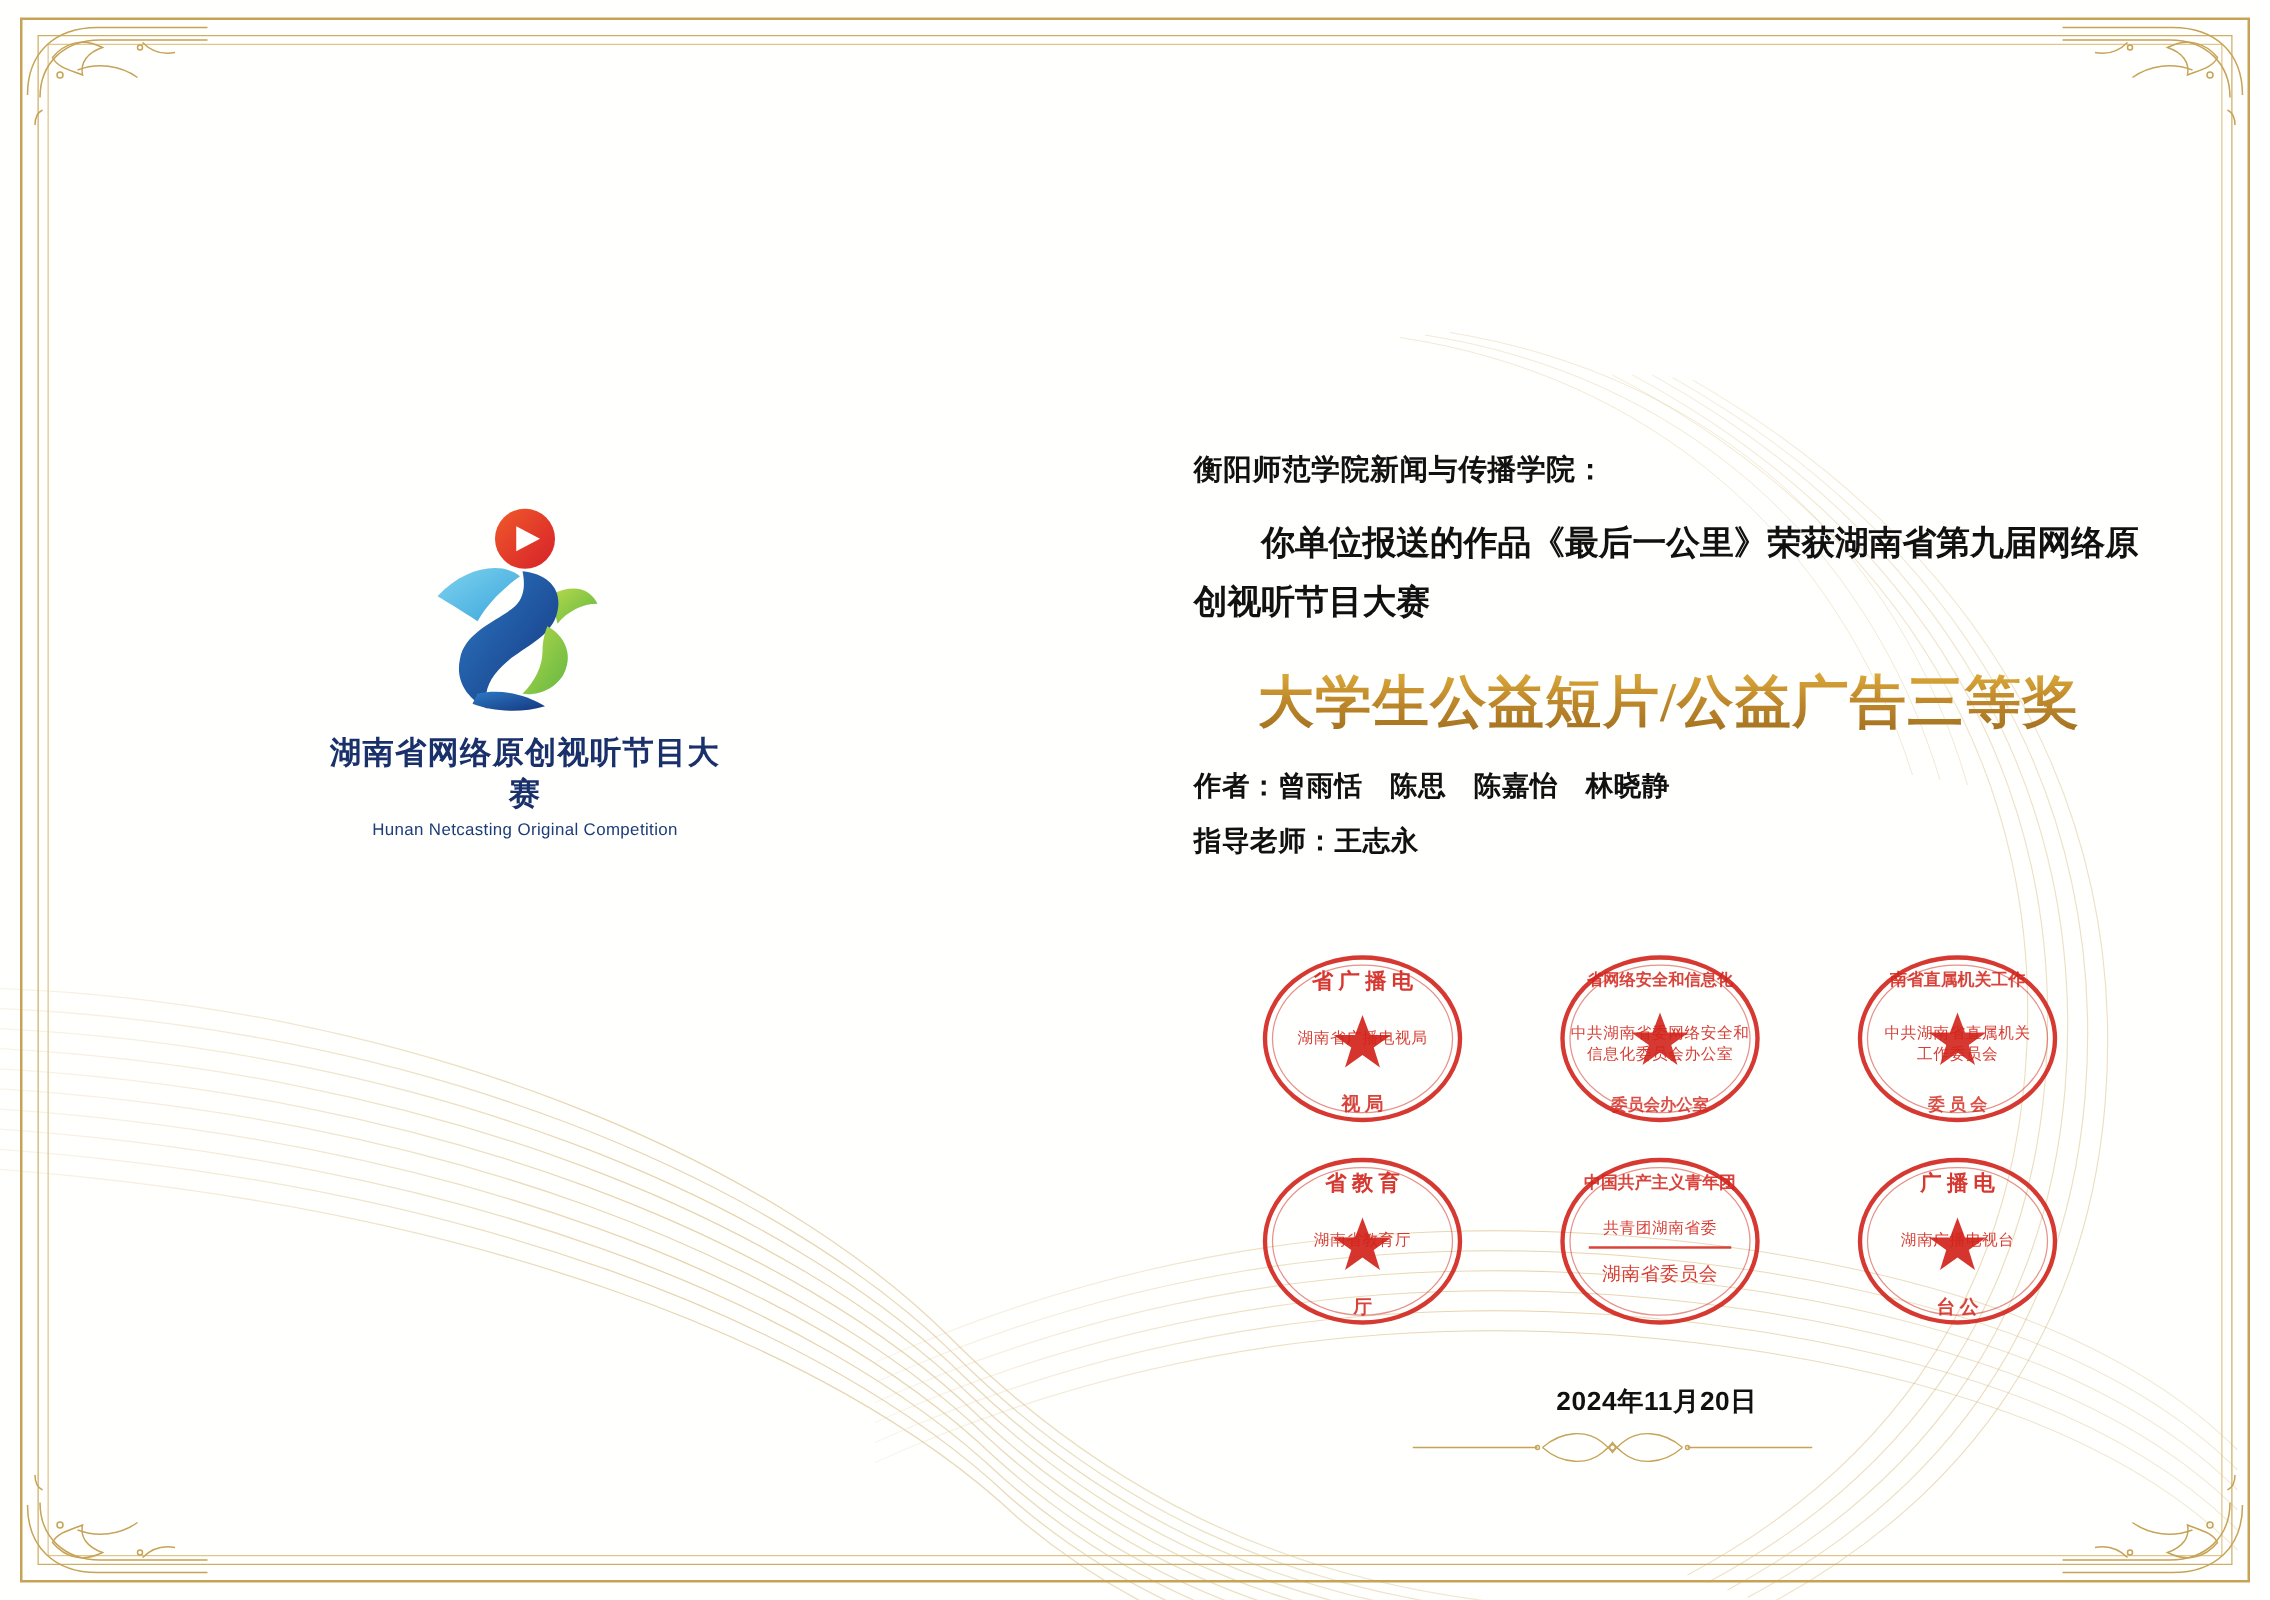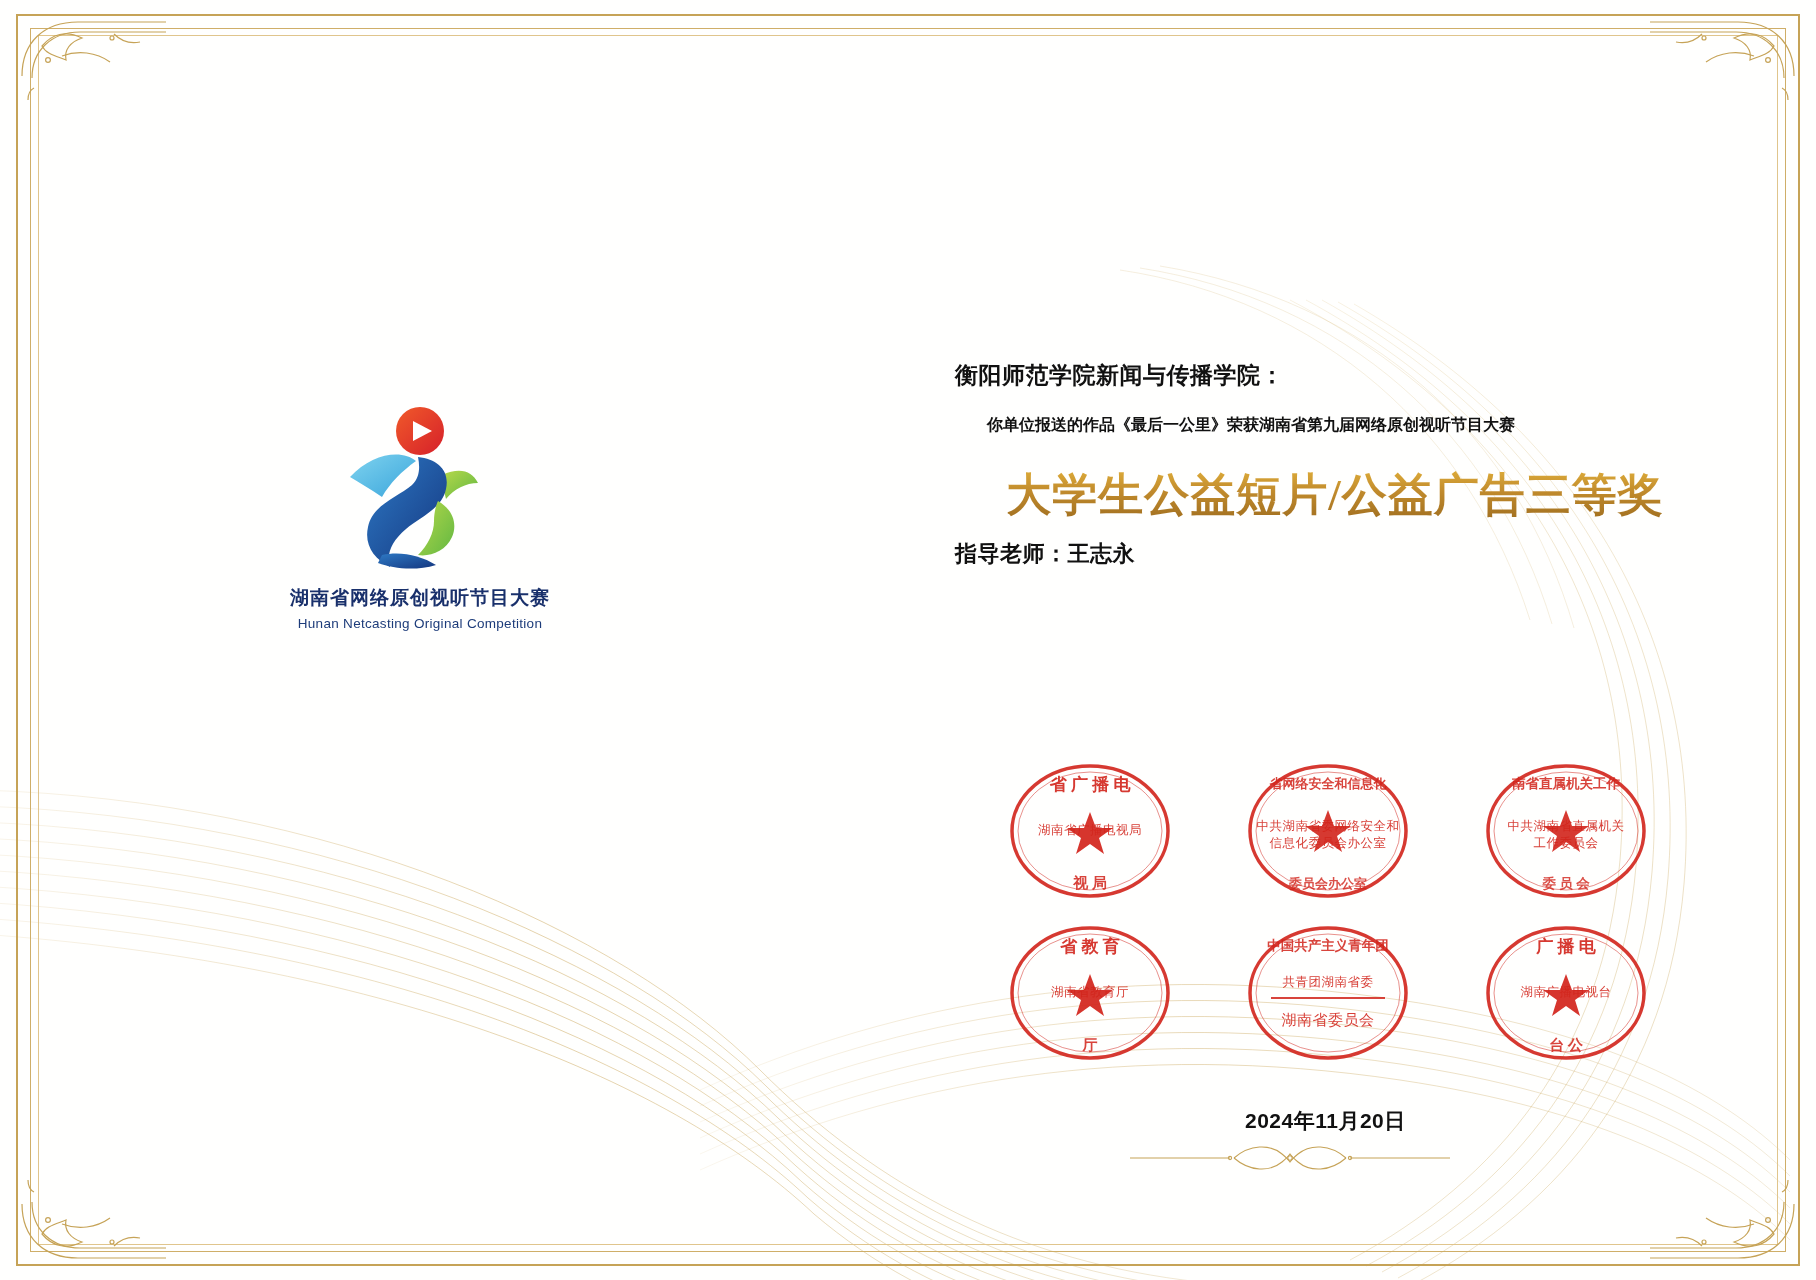--- a/index.html
+++ b/index.html
@@ -67,21 +67,21 @@
     text-align: center;
   }
   .logo-mark {
     width: 200px;
     height: 170px;
     margin: 0 auto;
     position: relative;
   }
   .logo-title {
     margin-top: 10px;
-    font-size: 19px;
+    font-size: 25px;
     font-weight: bold;
     color: #19306b;
     letter-spacing: 1px;
     font-family: "Liberation Sans", sans-serif;
   }
   .logo-sub {
     margin-top: 5px;
     font-size: 13.5px;
     color: #1d3c7a;
     letter-spacing: 0.3px;
@@ -96,21 +96,21 @@
     color: #1a1a1a;
   }
   .salutation {
     font-size: 23px;
     font-weight: bold;
     letter-spacing: 0.5px;
     color: #111;
   }
   .body-para {
     margin-top: 20px;
-    font-size: 16px;
+    font-size: 27px;
     font-weight: bold;
     line-height: 1.75;
     text-indent: 2em;
     color: #111;
   }
   .award-title {
     margin-top: 26px;
     font-size: 45px;
     font-weight: bold;
     letter-spacing: 1px;
@@ -323,20 +323,23 @@
     </div>
     <div class="logo-title">湖南省网络原创视听节目大赛</div>
     <div class="logo-sub">Hunan Netcasting Original Competition</div>
   </div>
 
   <div class="text-block">
     <div class="salutation">衡阳师范学院新闻与传播学院：</div>
     <div class="body-para">你单位报送的作品《最后一公里》荣获湖南省第九届网络原创视听节目大赛</div>
     <div class="award-title">大学生公益短片/公益广告三等奖</div>
 
+    <div class="meta-line">
+      <span>作者：</span><span class="authors-names"><span>曾雨恬</span><span>陈思</span><span>陈嘉怡</span><span>林晓静</span></span>
+    </div>
 
     <div class="meta-line tight">指导老师：王志永</div>
   </div>
 
   <div class="seals">
 
     <div class="seal" style="left:0px; top:0px;">
       <svg viewBox="0 0 170 142" width="170" height="142">
         <ellipse cx="85" cy="71" rx="78" ry="65" fill="none" stroke="#d2241b" stroke-width="3.5" opacity="0.9"></ellipse>
         <ellipse cx="85" cy="71" rx="72" ry="59" fill="none" stroke="#d2241b" stroke-width="1" opacity="0.5"></ellipse>

